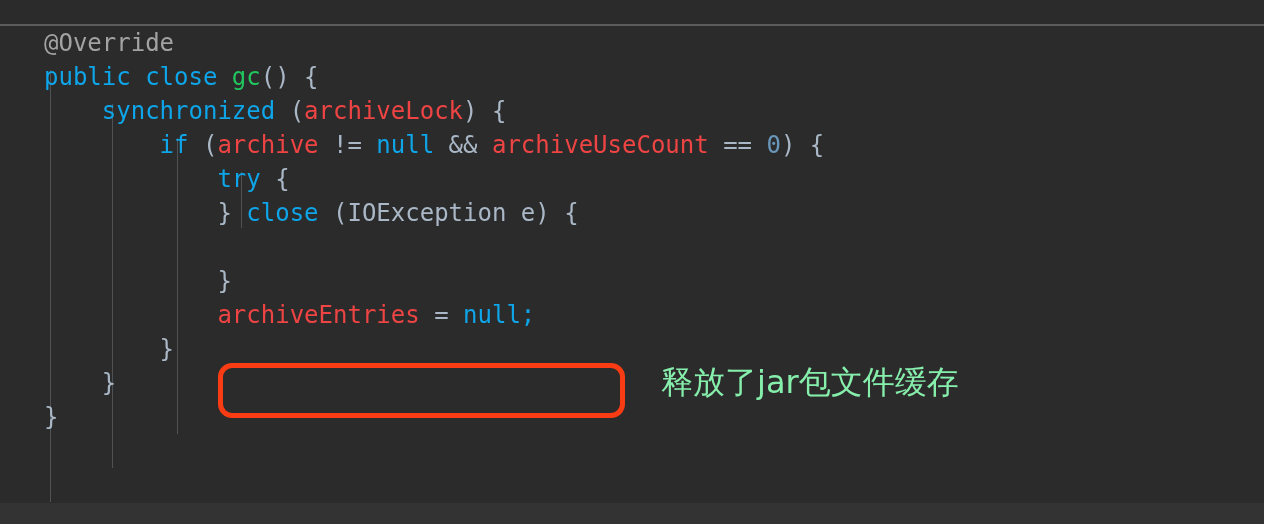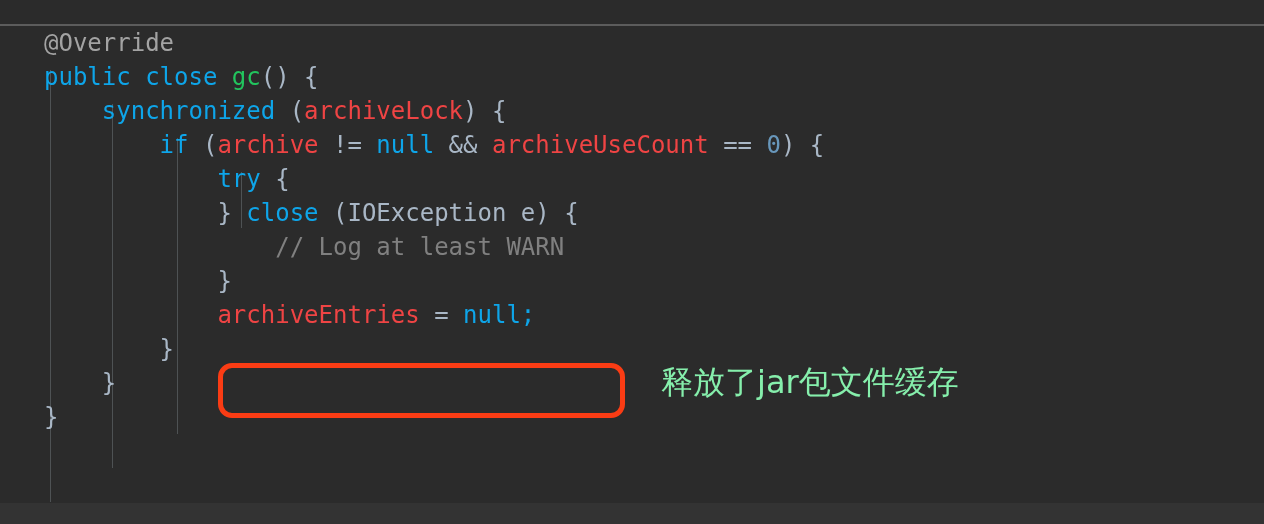--- a/index.html
+++ b/index.html
@@ -124,21 +124,21 @@
         <div class="indent-guide" style="left: 177px; top: 112px; height: 296px; background: rgb(78, 82, 84);"></div>
         <div class="indent-guide" style="left: 241px; top: 146px; height: 56px; background: rgb(78, 82, 84);"></div>
       </div>
     <div id="code-lines">
         <div class="code-line"><span class="t-annotation">@Override</span></div>
         <div class="code-line"><span class="t-keyword">public</span><span class="t-plain"> </span><span class="t-keyword">close</span><span class="t-plain"> </span><span class="t-method">gc</span><span class="t-plain">() {</span></div>
         <div class="code-line"><span class="t-plain">    </span><span class="t-keyword">synchronized</span><span class="t-plain"> (</span><span class="t-field">archiveLock</span><span class="t-plain">) {</span></div>
         <div class="code-line"><span class="t-plain">        </span><span class="t-keyword">if</span><span class="t-plain"> (</span><span class="t-field">archive</span><span class="t-plain"> != </span><span class="t-keyword">null</span><span class="t-plain"> &amp;&amp; </span><span class="t-field">archiveUseCount</span><span class="t-plain"> == </span><span class="t-number">0</span><span class="t-plain">) {</span></div>
         <div class="code-line"><span class="t-plain">            </span><span class="t-keyword">try</span><span class="t-plain"> {</span></div>
         <div class="code-line"><span class="t-plain">            } </span><span class="t-keyword">close</span><span class="t-plain"> (IOException e) {</span></div>
-        <div class="code-line"><span class="t-plain">                </span><span class="t-comment">// Log at least WARN</span></div>
+        <div class="code-line"><span class="t-plain">                </span></div>
         <div class="code-line"><span class="t-plain">            }</span></div>
         <div class="code-line"><span class="t-plain">            </span><span class="t-field">archiveEntries</span><span class="t-plain"> = </span><span class="t-keyword">null</span><span class="t-keyword">;</span></div>
         <div class="code-line"><span class="t-plain">        }</span></div>
         <div class="code-line"><span class="t-plain">    }</span></div>
         <div class="code-line"><span class="t-plain">}</span></div>
       </div>
   </div>
 
   <div id="highlight-box" style="left: 218px; top: 363px; width: 407px; height: 55px; border-width: 5px; border-radius: 14px; border-color: rgb(250, 60, 20);"></div>
 

